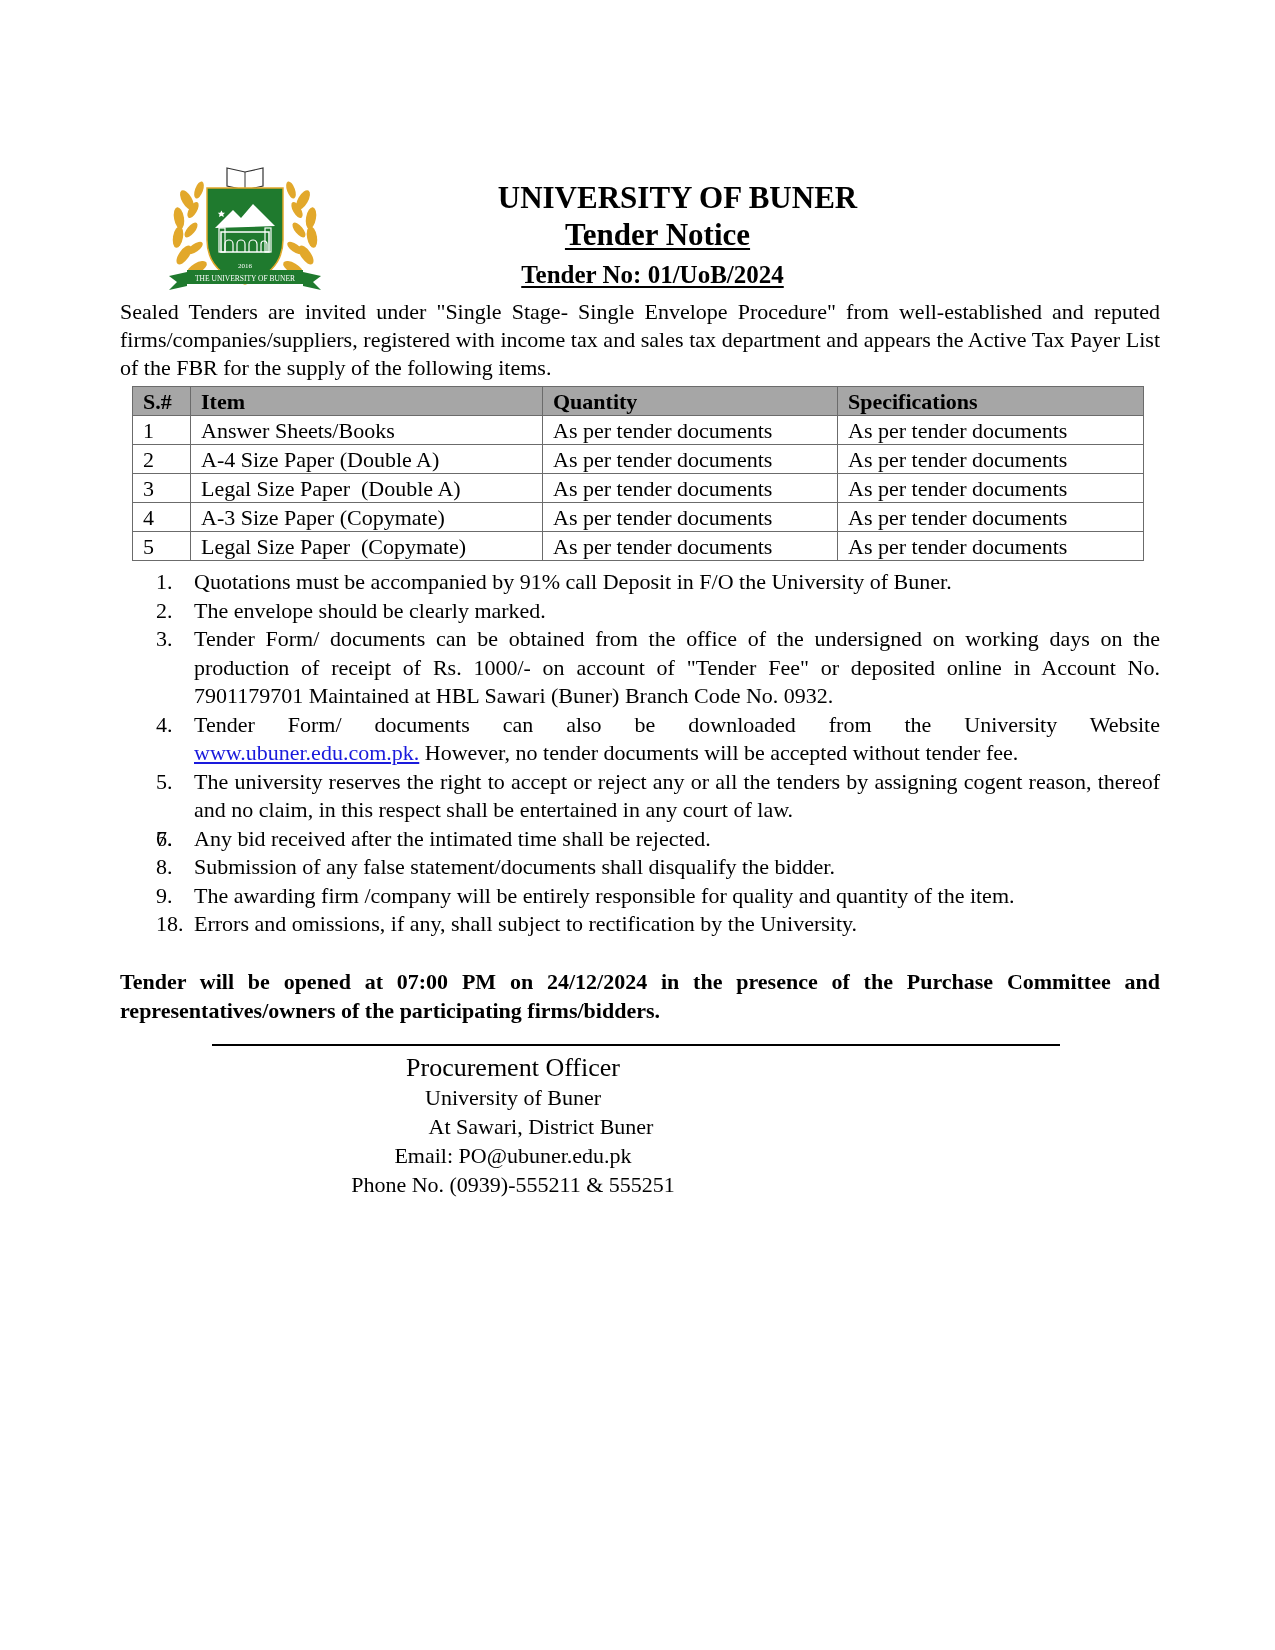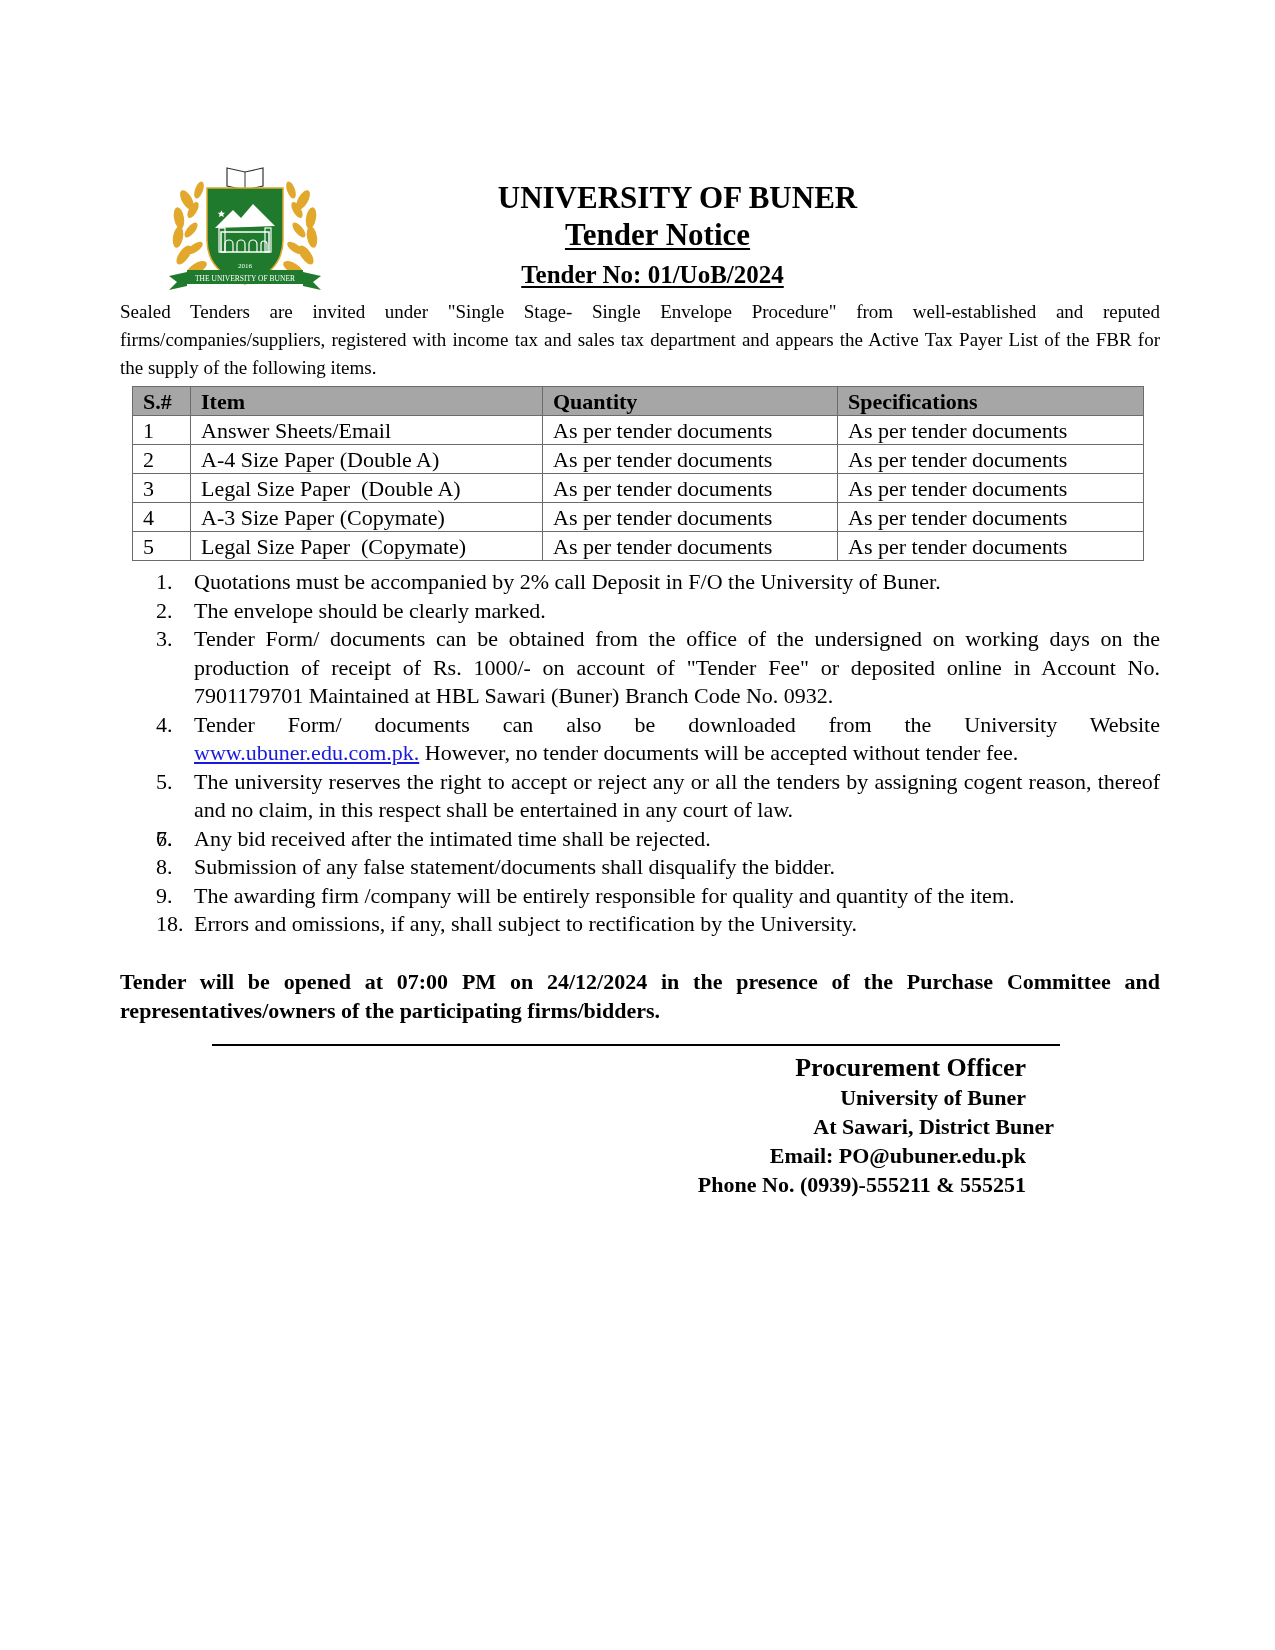--- a/index.html
+++ b/index.html
@@ -10,21 +10,21 @@
   .logo { position: absolute; left: 165px; top: 160px; width: 160px; height: 135px; }
 
   .title { position: absolute; left: 0; width: 1275px; text-align: center; font-weight: bold; }
   .t1 { top: 180px; font-size: 31px; padding-left: 40px; }
   .t2 { top: 217px; font-size: 31px; padding-left: 20px; text-decoration: underline; }
   .t3 { top: 261px; font-size: 25px; padding-left: 15px; }
   .t2 span, .t3 span { text-decoration: underline; text-decoration-thickness: 2px; text-underline-offset: 3px; }
   .t2 { text-decoration: none; }
   .t3 { text-decoration: none; }
 
-  .intro { position: absolute; left: 120px; top: 298px; width: 1040px; font-size: 19px;
+  .intro { position: absolute; left: 120px; top: 298px; width: 1040px; font-size: 22px;
            line-height: 28px; text-align: justify; }
 
   table.items { position: absolute; left: 132px; top: 386px; width: 1012px;
                 border-collapse: collapse; font-size: 22px; }
   table.items th, table.items td { border: 1.5px solid #6b6b6b; padding: 0 10px;
                 height: 28px; line-height: 27px; text-align: left; white-space: pre; }
   table.items th { background: #a6a6a6; font-weight: bold; }
   table.items col.c1 { width: 58px; }
   table.items col.c2 { width: 352px; }
   table.items col.c3 { width: 295px; }
@@ -34,21 +34,21 @@
   ol.terms li { position: relative; padding-left: 74px; text-align: justify; }
   ol.terms li .num { position: absolute; left: 36px; width: 30px; }
   a.link { color: #1a1adc; text-decoration: underline; }
 
   .closing { position: absolute; left: 120px; top: 968px; width: 1040px; font-size: 22px;
              line-height: 28.5px; font-weight: bold; text-align: justify; }
 
   .rule { position: absolute; left: 212px; top: 1044px; width: 848px; height: 0;
           border-top: 2px solid #000; }
 
-  .sig { position: absolute; left: 0; width: 1026px; text-align: right; font-weight: bold; }
+  .sig { position: absolute; left: 0; width: 1026px; text-align: center; font-weight: normal; }
   .s1 { top: 1053px; font-size: 26px; }
   .s2 { top: 1085px; font-size: 22px; }
   .s3 { top: 1114px; font-size: 22px; padding-left: 28px; }
   .s4 { top: 1143px; font-size: 22px; }
   .s5 { top: 1172px; font-size: 22px; }
 </style>
 </head>
 <body>
 
 <div class="page">
@@ -118,21 +118,21 @@
       <tr>
         <th>S.#</th>
         <th>Item</th>
         <th>Quantity</th>
         <th>Specifications</th>
       </tr>
     </thead>
     <tbody>
       <tr>
         <td>1</td>
-        <td>Answer Sheets/Email</td>
+        <td>Answer Sheets/Books</td>
         <td>As per tender documents</td>
         <td>As per tender documents</td>
       </tr>
       <tr>
         <td>2</td>
         <td>A-4 Size Paper (Double A)</td>
         <td>As per tender documents</td>
         <td>As per tender documents</td>
       </tr>
       <tr>
@@ -150,21 +150,21 @@
       <tr>
         <td>5</td>
         <td>Legal Size Paper  (Copymate)</td>
         <td>As per tender documents</td>
         <td>As per tender documents</td>
       </tr>
     </tbody>
   </table>
 
   <ol class="terms">
-    <li><span class="num">1.</span><span>Quotations must be accompanied by 2% call Deposit in F/O the University of Buner.</span></li>
+    <li><span class="num">1.</span><span>Quotations must be accompanied by 91% call Deposit in F/O the University of Buner.</span></li>
     <li><span class="num">2.</span><span>The envelope should be clearly marked.</span></li>
     <li><span class="num">3.</span><span>Tender Form/ documents can be obtained from the office of the undersigned on working days on the production of receipt of Rs. 1000/- on account of "Tender Fee" or deposited online in Account No. 7901179701 Maintained at HBL Sawari (Buner) Branch Code No. 0932.</span></li>
     <li><span class="num">4.</span><span style="display:block;text-align:justify;text-align-last:justify;">Tender Form/ documents can also be downloaded from the University Website</span><a class="link" href="#">www.ubuner.edu.com.pk.</a><span> However, no tender documents will be accepted without tender fee.</span></li>
     <li><span class="num">5.</span><span>The university reserves the right to accept or reject any or all the tenders by assigning cogent reason, thereof and no claim, in this respect shall be entertained in any court of law.</span></li>
     <li><span class="num">6.</span></li>
     <li><span class="num">7.</span><span>Any bid received after the intimated time shall be rejected.</span></li>
     <li><span class="num">8.</span><span>Submission of any false statement/documents shall disqualify the bidder.</span></li>
     <li><span class="num">9.</span><span>The awarding firm /company will be entirely responsible for quality and quantity of the item.</span></li>
     <li><span class="num">18.</span><span>Errors and omissions, if any, shall subject to rectification by the University.</span></li>
   </ol>

